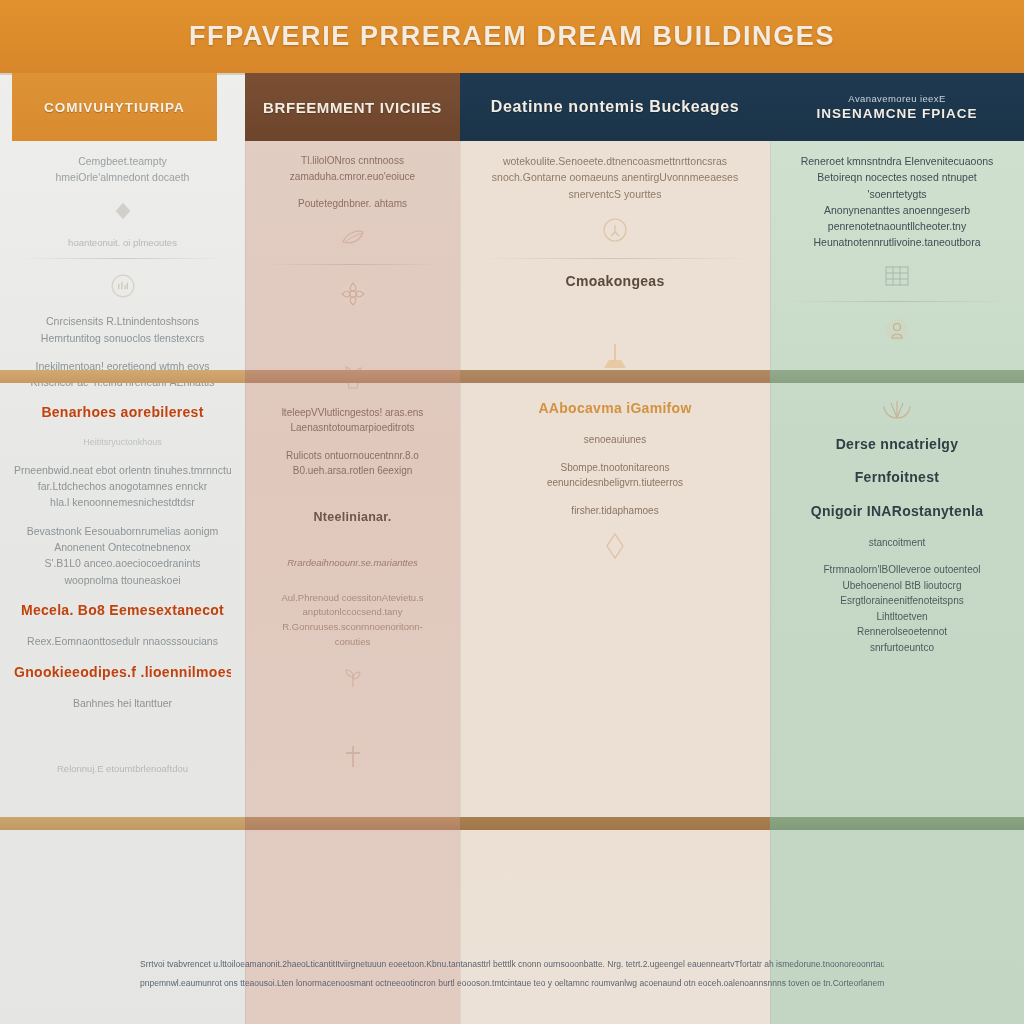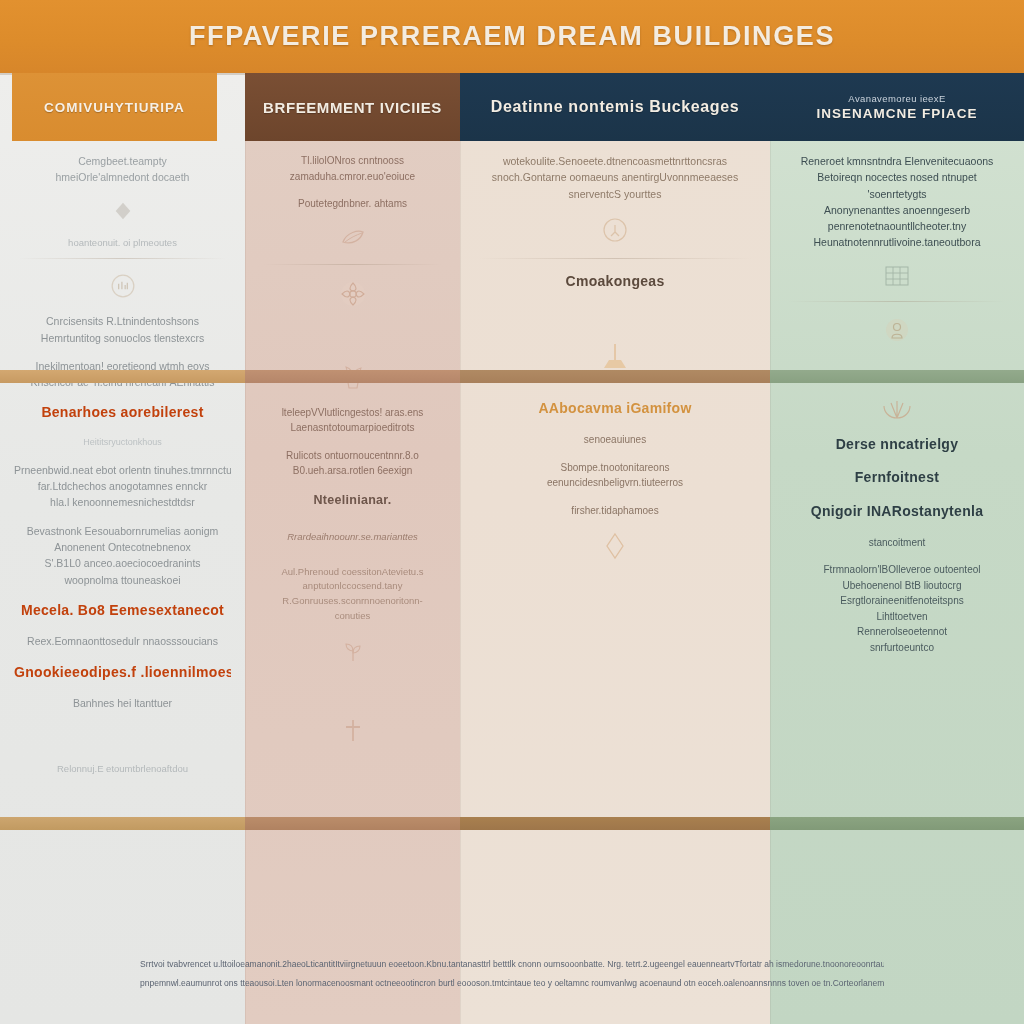--- a/index.html
+++ b/index.html
@@ -335,21 +335,21 @@
         </svg>
       </div>
       <div class="blk" style="margin: 12px 0px;">
         <span class="line c2-body">lteleepVVlutlicngestos! aras.ens</span>
         <span class="line c2-body">Laenasntotoumarpioeditrots</span>
       </div>
       <div class="blk" style="margin: 12px 0px;">
         <span class="line c2-body">Rulicots ontuornoucentnnr.8.o</span>
         <span class="line c2-body">B0.ueh.arsa.rotlen 6eexign</span>
       </div>
-      <div class="blk" style="margin: 12px 0px;">
+      <div class="blk" style="margin: 29px 0px;">
         <span class="line c2-head">Nteelinianar.</span>
       </div>
       <div class="blk" style="margin: 20px 0px;">
         <span class="line c2-ital">Rrardeaihnoounr.se.marianttes</span>
       </div>
       <div class="blk" style="margin: 12px 0px;">
         <span class="line c2-faint">Aul.Phrenoud coessitonAtevietu.s</span>
         <span class="line c2-faint">anptutonlccocsend.tany</span>
         <span class="line c2-faint">R.Gonruuses.sconrnnoenoritonn-</span>
         <span class="line c2-faint">conuties</span>

